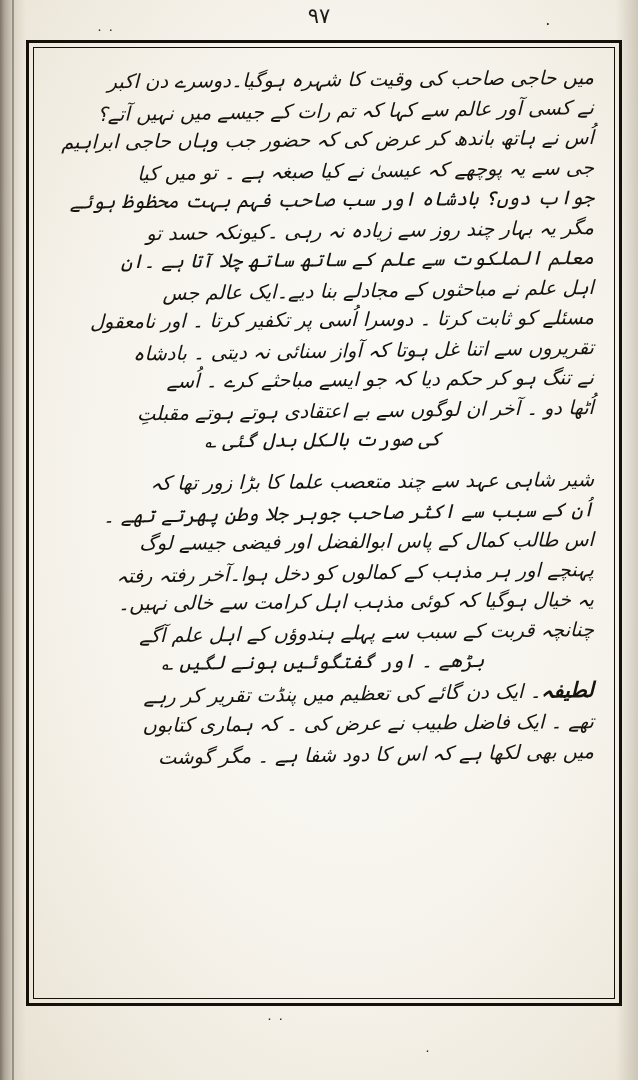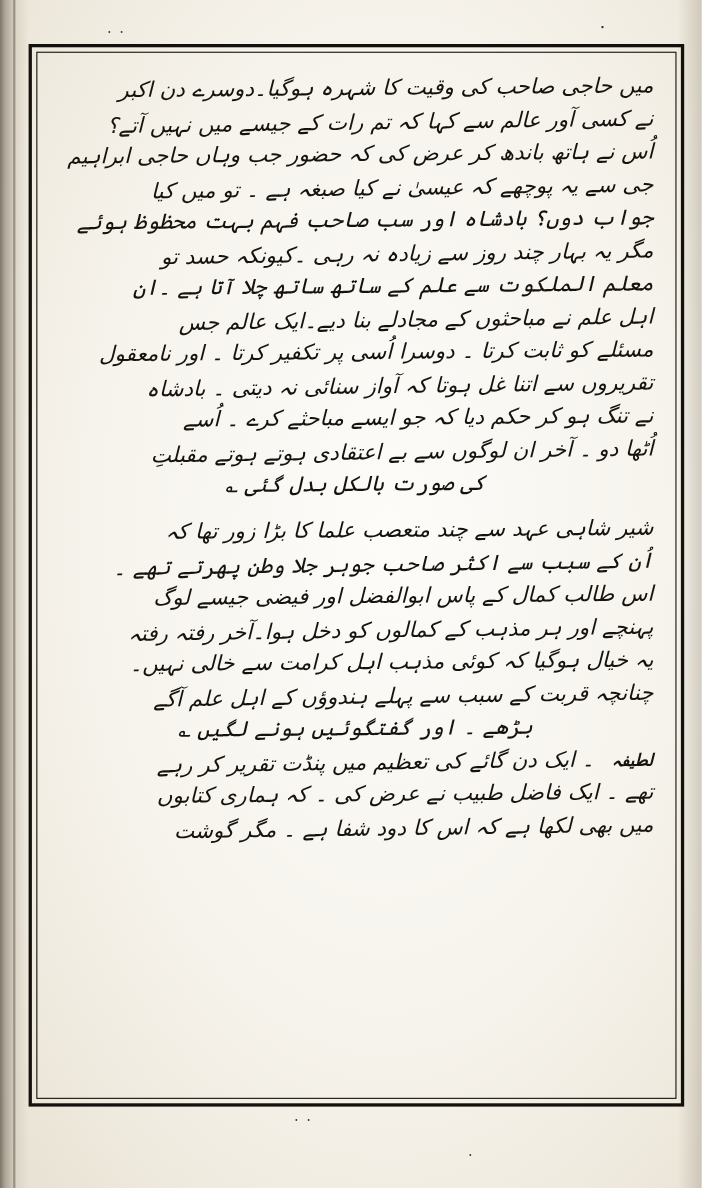--- a/index.html
+++ b/index.html
@@ -146,33 +146,33 @@
   .line.center {
     text-align: center;
     white-space: normal;
   }
   .line.tight { letter-spacing: -0.3px; }
 
   .para-gap { height: 12px; }
 
   .heading {
     font-weight: bold;
-    font-size: 15px;
-    margin-left: 16px;
+    font-size: 21px;
   }
 </style>
 </head>
 <body>
 
 <div class="page">
   <div class="paper-tone"></div>
   <div class="gutter-shadow"></div>
   <div class="gutter-line"></div>
   <div class="right-shadow"></div>
 
+  <div class="folio">۹۷</div>
   <div class="top-dots">٠ ٠</div>
   <div class="top-mark-right">٠</div>
 
   <div class="frame-outer">
     <div class="frame-inner"></div>
   </div>
 
   <div class="textblock">
     <div class="line">میں حاجی صاحب کی وقیت کا شہرہ ہوگیا۔دوسرے دن اکبر</div>
     <div class="line">نے کسی آور عالم سے کہا کہ تم رات کے جیسے میں نہیں آتے؟</div>

